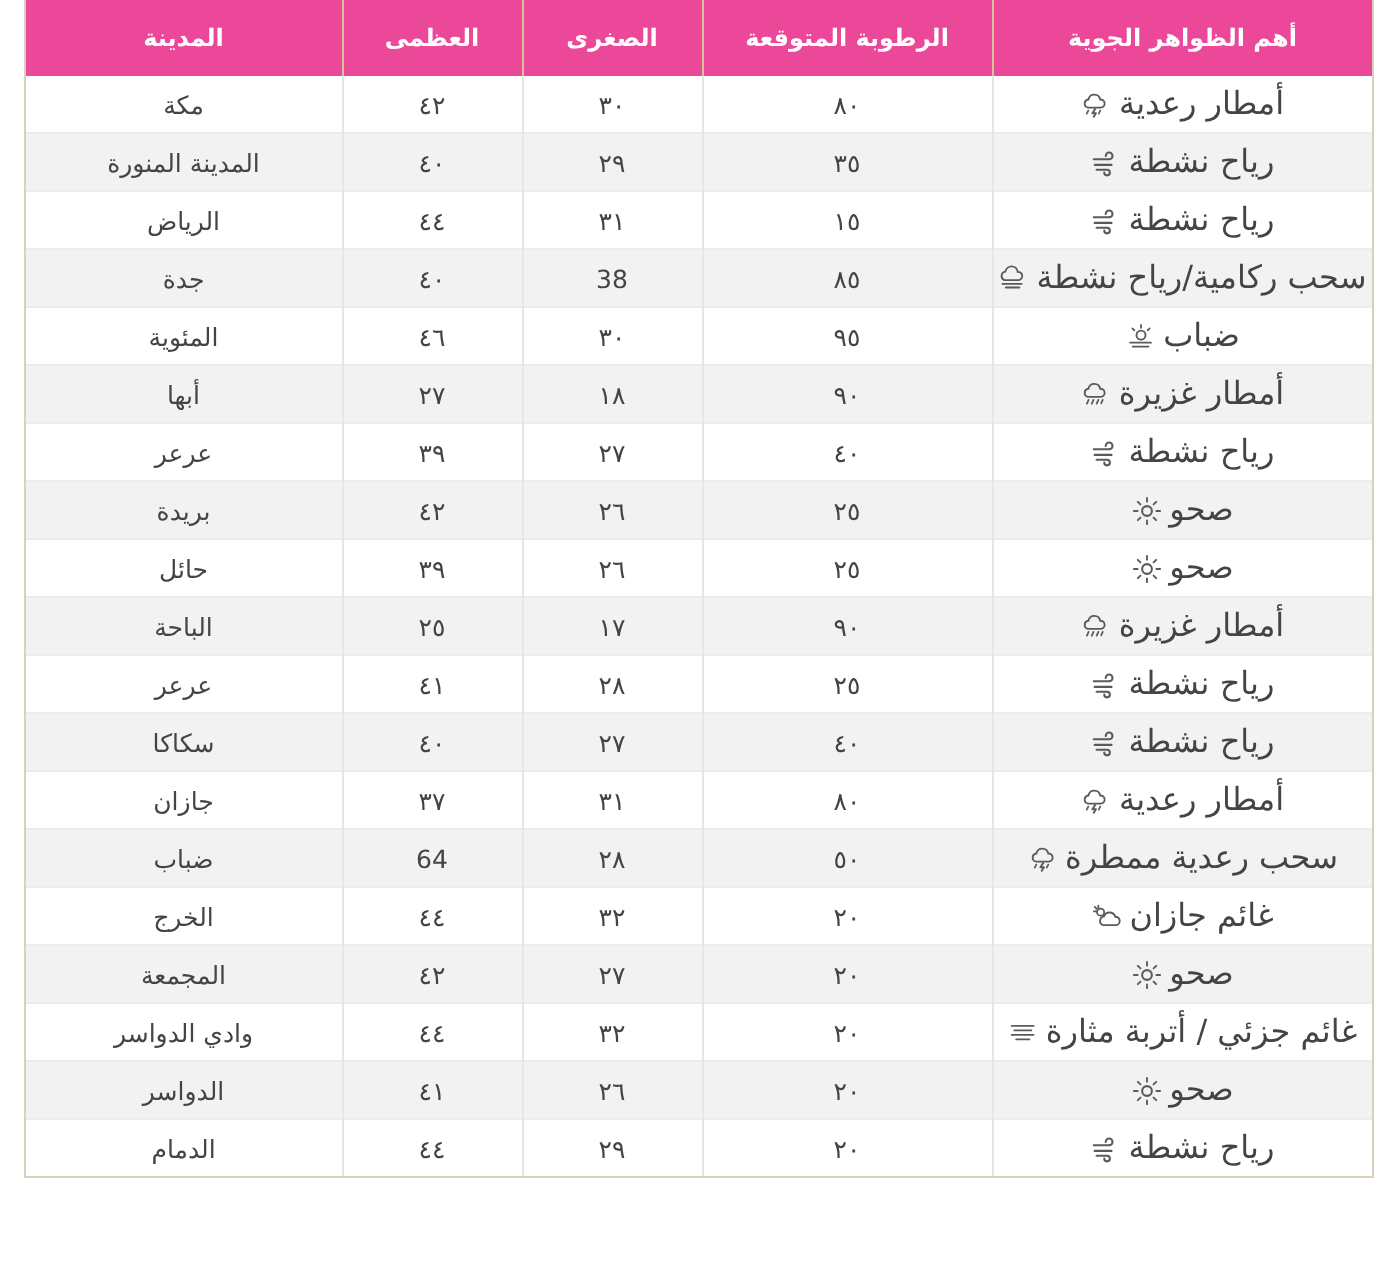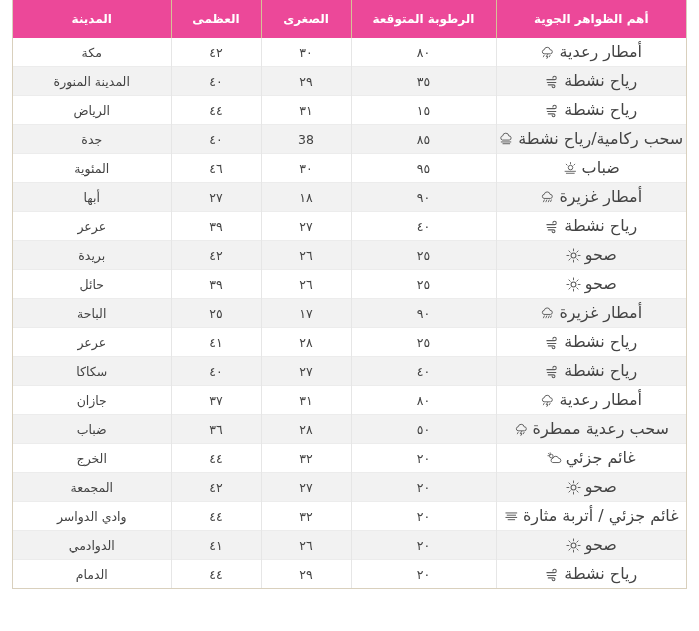--- a/index.html
+++ b/index.html
@@ -455,27 +455,27 @@
                     <path d="M4.3 9.4a2.2 2.2 0 0 1 .2-4.35A3.2 3.2 0 0 1 10.8 5.1a2.15 2.15 0 0 1 .35 4.3z" fill="none" stroke="#5a5a5a" stroke-width="1"></path>
                     <path d="M8.3 9.8L6.6 12.4h1.9l-1.4 2.3" fill="none" stroke="#5a5a5a" stroke-width="1" stroke-linejoin="round"></path>
                     <line x1="4.4" y1="11" x2="3.6" y2="12.6" stroke="#5a5a5a" stroke-width="0.9" stroke-linecap="round"></line>
                     <line x1="10.8" y1="11" x2="10" y2="12.6" stroke="#5a5a5a" stroke-width="0.9" stroke-linecap="round"></line>
                   </svg>
                 </span>
               </span>
             </td>
             <td>٥٠</td>
             <td>٢٨</td>
-            <td>٣٦</td>
+            <td>64</td>
             <td class="col-city">ضباب</td>
           </tr>
           <tr>
             <td class="col-phen">
               <span class="phen-cell">
-                <span class="phen-label">غائم جزئي</span>
+                <span class="phen-label">غائم جازان</span>
                 <span class="phen-icon">
                   <svg viewBox="0 0 16 16" width="15" height="15">
                     <g stroke="#5a5a5a" stroke-width="0.95" stroke-linecap="round">
                       <line x1="3.4" y1="2" x2="3.4" y2="3.3"></line>
                       <line x1="1" y1="5" x2="2.3" y2="5"></line>
                       <line x1="1.5" y1="2.6" x2="2.5" y2="3.6"></line>
                     </g>
                     <circle cx="4.6" cy="5.4" r="1.9" fill="none" stroke="#5a5a5a" stroke-width="0.95"></circle>
                     <path d="M6 12.3a2.3 2.3 0 0 1 .3-4.5 3.2 3.2 0 0 1 6.1.1 2.15 2.15 0 0 1 .35 4.4z" fill="none" stroke="#5a5a5a" stroke-width="1"></path>
                   </svg>
@@ -551,21 +551,21 @@
                       <line x1="4.5" y1="11.5" x2="3.1" y2="12.9"></line>
                     </g>
                     <circle cx="8" cy="8" r="2.6" fill="none" stroke="#5a5a5a" stroke-width="1.1"></circle>
                   </svg>
                 </span>
               </span>
             </td>
             <td>٢٠</td>
             <td>٢٦</td>
             <td>٤١</td>
-            <td class="col-city">الدوادمي</td>
+            <td class="col-city">الدواسر</td>
           </tr>
           <tr>
             <td class="col-phen">
               <span class="phen-cell">
                 <span class="phen-label">رياح نشطة</span>
                 <span class="phen-icon">
                   <svg viewBox="0 0 16 16" width="15" height="15">
                     <g stroke="#5a5a5a" stroke-width="1.1" stroke-linecap="round" fill="none">
                       <path d="M2 6h8.2a1.8 1.8 0 1 0-1.8-1.8"></path>
                       <path d="M2.5 9h9"></path>

